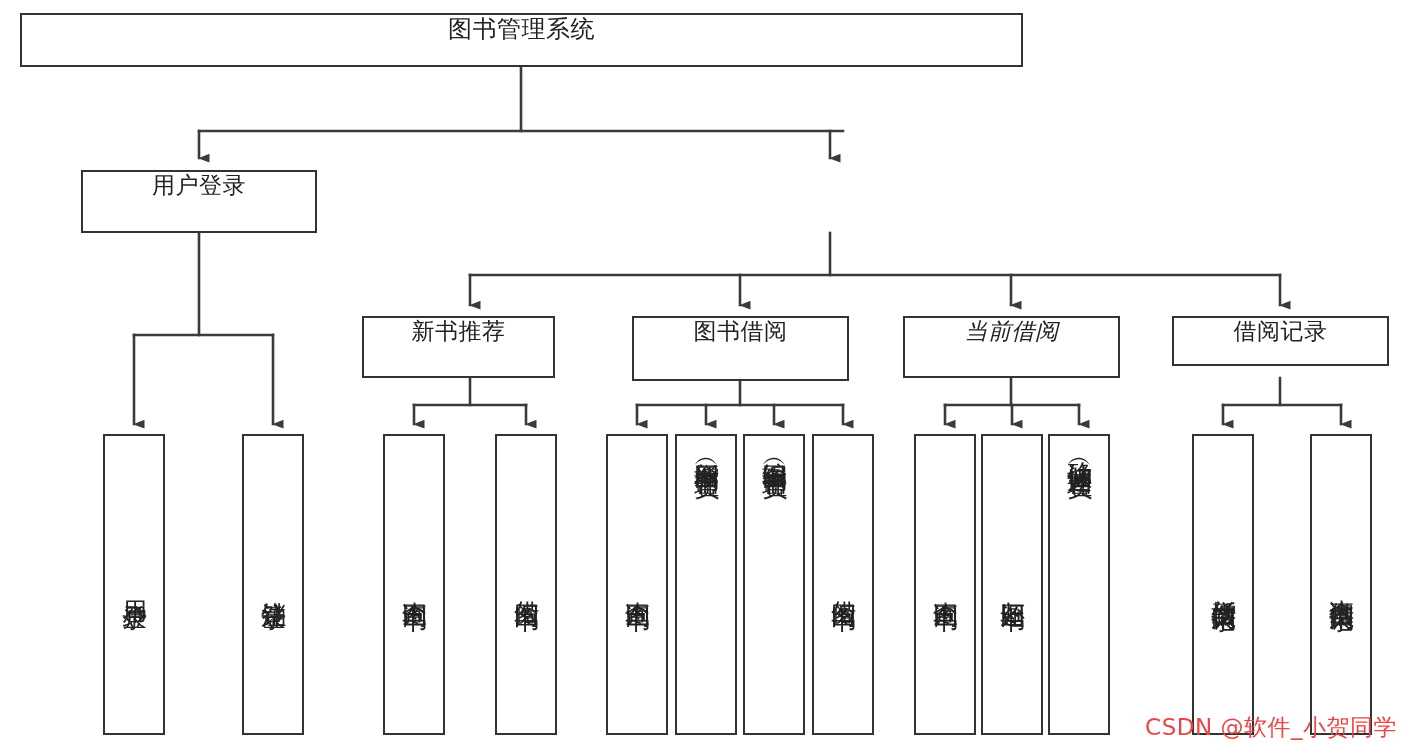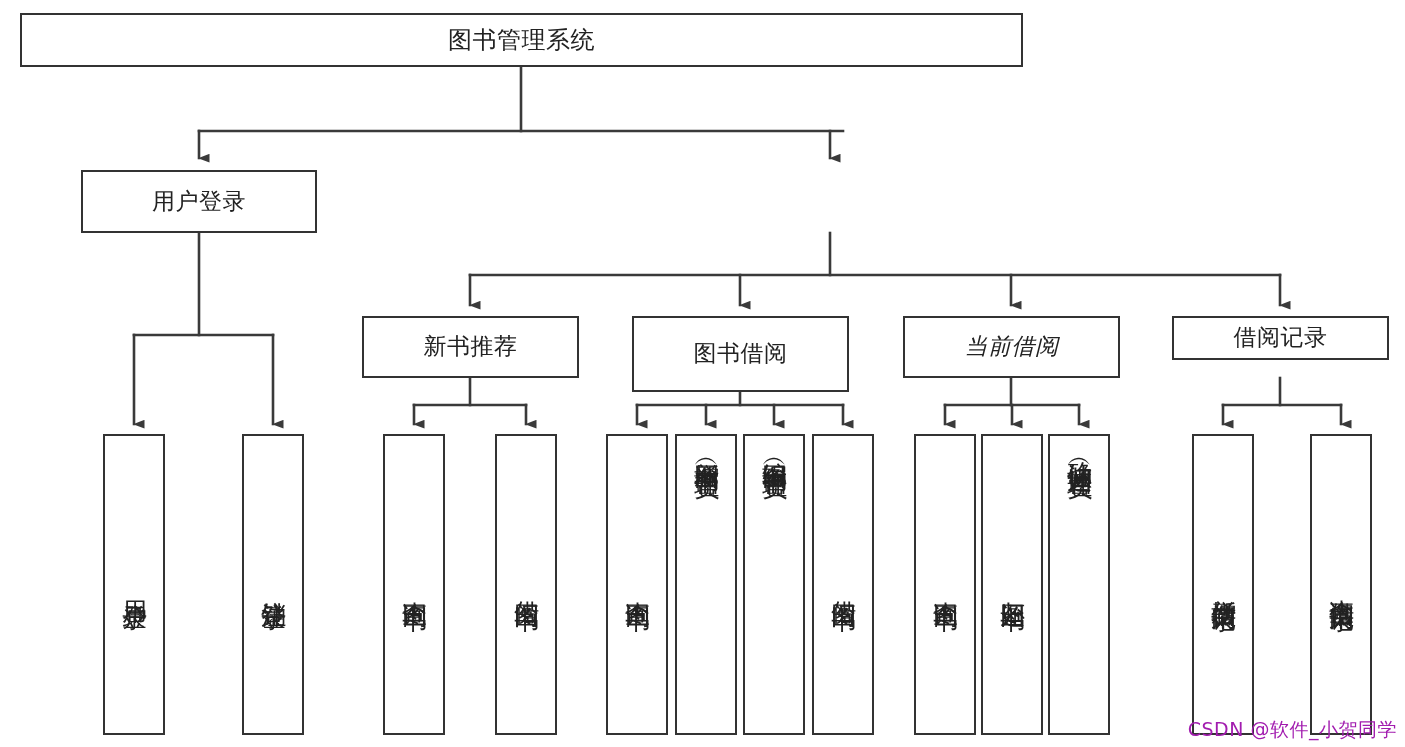--- a/index.html
+++ b/index.html
@@ -15,21 +15,21 @@
     overflow:hidden;
   }
   #edges{position:absolute;left:0;top:0;width:1405px;height:747px;}
 
   .node{
     position:absolute;
     box-sizing:border-box;
     background:#ffffff;
     border:2px solid #333333;
     display:flex;
-    align-items:center;
+    align-items:flex-start;
     justify-content:center;
     color:#1a1a1a;
   }
   .node .label{
     display:block;
     text-align:center;
     line-height:1.18;
     letter-spacing:0.5px;
     color:#222222;
   }
@@ -51,22 +51,22 @@
     white-space:nowrap;
   }
   .node.vert.mid{
     align-items:center;
     padding-top:0;
   }
   .watermark{
     position:absolute;
     right:8px;
     bottom:4px;
-    font-size:19px;
-    color:#a21caf;
+    font-size:23px;
+    color:#ef4444;
     letter-spacing:0.5px;
     white-space:nowrap;
     user-select:none;
   }
 </style>
 </head>
 <body>
 
 <div id="canvas">
 
@@ -121,30 +121,30 @@
   </svg>
 
   <div class="node horiz root" style="left:20px;top:13px;width:1003px;height:54px;">
     <span class="label">图书管理系统</span>
   </div>
 
   <div class="node horiz" style="left:81px;top:170px;width:236px;height:63px;">
     <span class="label">用户登录</span>
   </div>
 
-  <div class="node horiz" style="left:362px;top:316px;width:217px;height:62px;">
+  <div class="node horiz" style="left:362px;top:316px;width:193px;height:62px;">
     <span class="label">新书推荐</span>
   </div>
-  <div class="node horiz" style="left:632px;top:316px;width:217px;height:76px;">
+  <div class="node horiz" style="left:632px;top:316px;width:217px;height:65px;">
     <span class="label">图书借阅</span>
   </div>
   <div class="node horiz" style="left:903px;top:316px;width:217px;height:62px;font-style:italic;">
     <span class="label">当前借阅</span>
   </div>
-  <div class="node horiz" style="left:1172px;top:316px;width:217px;height:44px;">
+  <div class="node horiz" style="left:1172px;top:316px;width:217px;height:50px;">
     <span class="label">借阅记录</span>
   </div>
 
   <div class="node vert mid" style="left:103px;top:434px;width:62px;height:301px;">
     <span class="label">用户登录</span>
   </div>
   <div class="node vert mid" style="left:242px;top:434px;width:62px;height:301px;">
     <span class="label">注销登录</span>
   </div>
 

